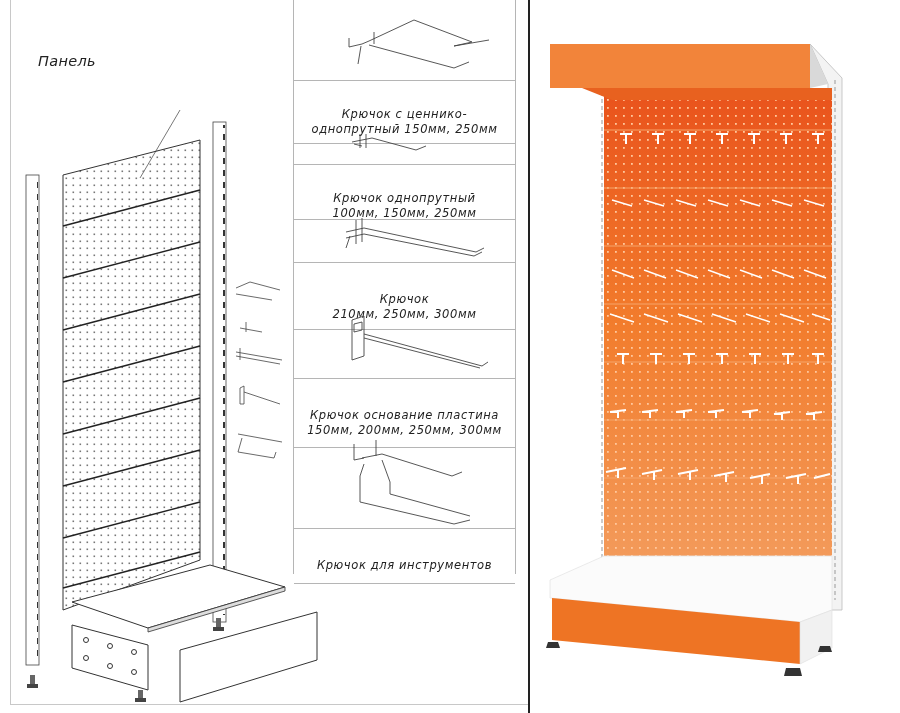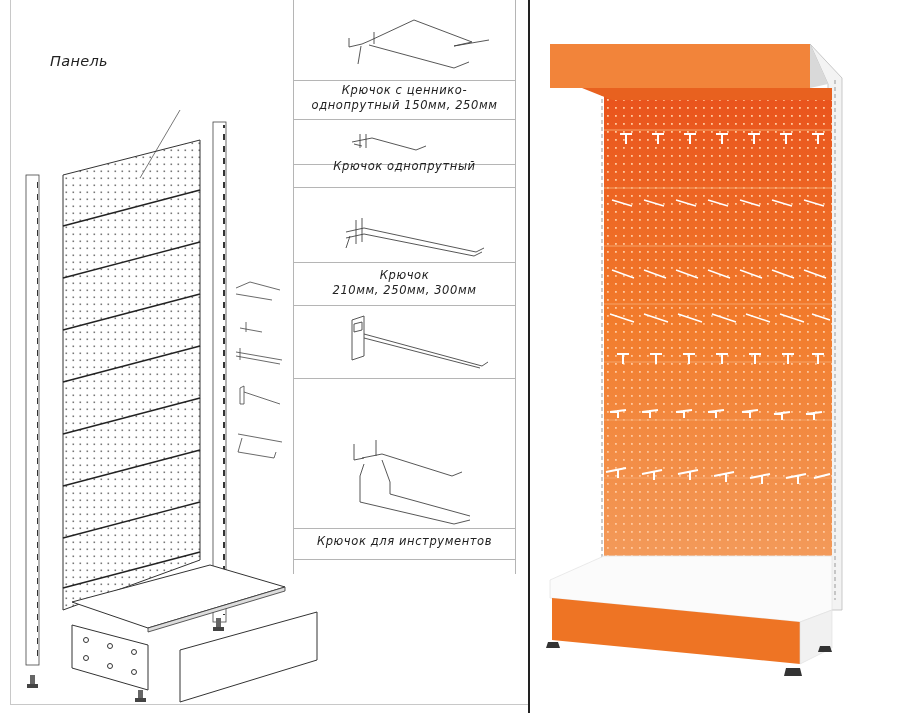--- a/index.html
+++ b/index.html
@@ -2,25 +2,25 @@
 <html><head>
 <meta charset="utf-8">
 <style>
   html,body{margin:0;padding:0;background:#fff;}
   body{width:900px;height:713px;position:relative;overflow:hidden;font-family:"DejaVu Sans",sans-serif;}
   .abs{position:absolute;}
   .left-pane{left:0;top:0;width:530px;height:713px;}
   .frame-left{left:10px;top:0;width:1px;height:704px;background:#c8c8c8;}
   .frame-bottom{left:10px;top:704px;width:520px;height:1px;background:#c8c8c8;}
   .divider{left:528px;top:0;width:2px;height:713px;background:#222;}
-  .panel-label{left:38px;top:52px;font-style:italic;font-size:14.5px;line-height:19px;color:#222;letter-spacing:0.3px;margin-left:12px;}
+  .panel-label{left:38px;top:52px;font-style:italic;font-size:14.5px;line-height:19px;color:#222;letter-spacing:0.3px;}
   .cat-col{left:293px;top:0;width:223px;}
   .cat-box{position:absolute;left:0;width:223px;border-left:1px solid #b5b5b5;border-right:1px solid #b5b5b5;box-sizing:border-box;}
   .cat-img{position:absolute;left:0;width:100%;border-bottom:1px solid #b5b5b5;}
-  .cat-caption{position:absolute;left:0;width:100%;text-align:center;font-style:italic;font-size:11.5px;line-height:15px;color:#222;letter-spacing:0.6px;border-bottom:1px solid #b5b5b5;box-sizing:border-box;padding-top:3px;}
+  .cat-caption{position:absolute;left:0;width:100%;text-align:center;font-style:italic;font-size:11.5px;line-height:15px;color:#222;letter-spacing:0.6px;border-bottom:1px solid #b5b5b5;box-sizing:border-box;padding-top:3px;margin-top:24px;}
   .cap-line{display:block;}
   svg{position:absolute;overflow:visible;}
   .photo{left:532px;top:0;width:368px;height:713px;}
 </style>
 </head>
 <body>
 
 <div class="abs left-pane">
   <div class="abs frame-left"></div>
   <div class="abs frame-bottom"></div>
@@ -109,22 +109,23 @@
     </div>
 
     <div class="cat-box" style="top:120px;height:84px;">
       <div class="cat-img" style="top:0;height:44px;">
         <svg width="223" height="44" style="left:0;top:0" fill="none" stroke="#444" stroke-width="0.9">
           <path d="M58,22 L78,18 L122,30 L132,26"></path>
           <path d="M66,14 L66,28 M72,14 L72,28"></path>
           <path d="M60,24 L68,26"></path>
         </svg>
       </div>
-      <div class="cat-caption" style="top:36px;height:32px;">
+      <div class="cat-caption" style="top:44px;height:32px;">
         <span class="cap-line">Крючок однопрутный</span>
+        <span class="cap-line">100мм, 150мм, 250мм</span>
       </div>
     </div>
 
     <div class="cat-box" style="top:204px;height:102px;">
       <div class="cat-img" style="top:0;height:58px;">
         <svg width="223" height="58" style="left:0;top:0" fill="none" stroke="#444" stroke-width="0.9">
           <path d="M52,28 L70,24 L182,48 L190,44"></path>
           <path d="M52,34 L70,30 L180,52 L188,48"></path>
           <path d="M62,16 L62,40 M68,14 L68,38"></path>
           <path d="M56,32 L52,44"></path>
@@ -137,20 +138,24 @@
     </div>
 
     <div class="cat-box" style="top:306px;height:118px;">
       <div class="cat-img" style="top:0;height:72px;">
         <svg width="223" height="72" style="left:0;top:0" fill="none" stroke="#444" stroke-width="0.9">
           <path d="M58,14 L70,10 L70,50 L58,54 Z"></path>
           <path d="M60,18 L68,16 L68,24 L60,26 Z"></path>
           <path d="M70,28 L188,60 L194,56"></path>
           <path d="M70,32 L186,62"></path>
         </svg>
+      </div>
+      <div class="cat-caption" style="top:72px;height:46px;padding-top:6px;">
+        <span class="cap-line">Крючок основание пластина</span>
+        <span class="cap-line">150мм, 200мм, 250мм, 300мм</span>
       </div>
     </div>
 
     <div class="cat-box" style="top:424px;height:150px;">
       <div class="cat-img" style="top:0;height:104px;">
         <svg width="223" height="104" style="left:0;top:0" fill="none" stroke="#444" stroke-width="0.9">
           <path d="M60,20 L60,36 L70,34 M82,16 L82,32"></path>
           <path d="M68,34 L88,30 L158,52 L168,48"></path>
           <path d="M70,40 L66,52 L66,78 L160,100 L176,96"></path>
           <path d="M88,36 L96,58 L96,70 L176,92"></path>

